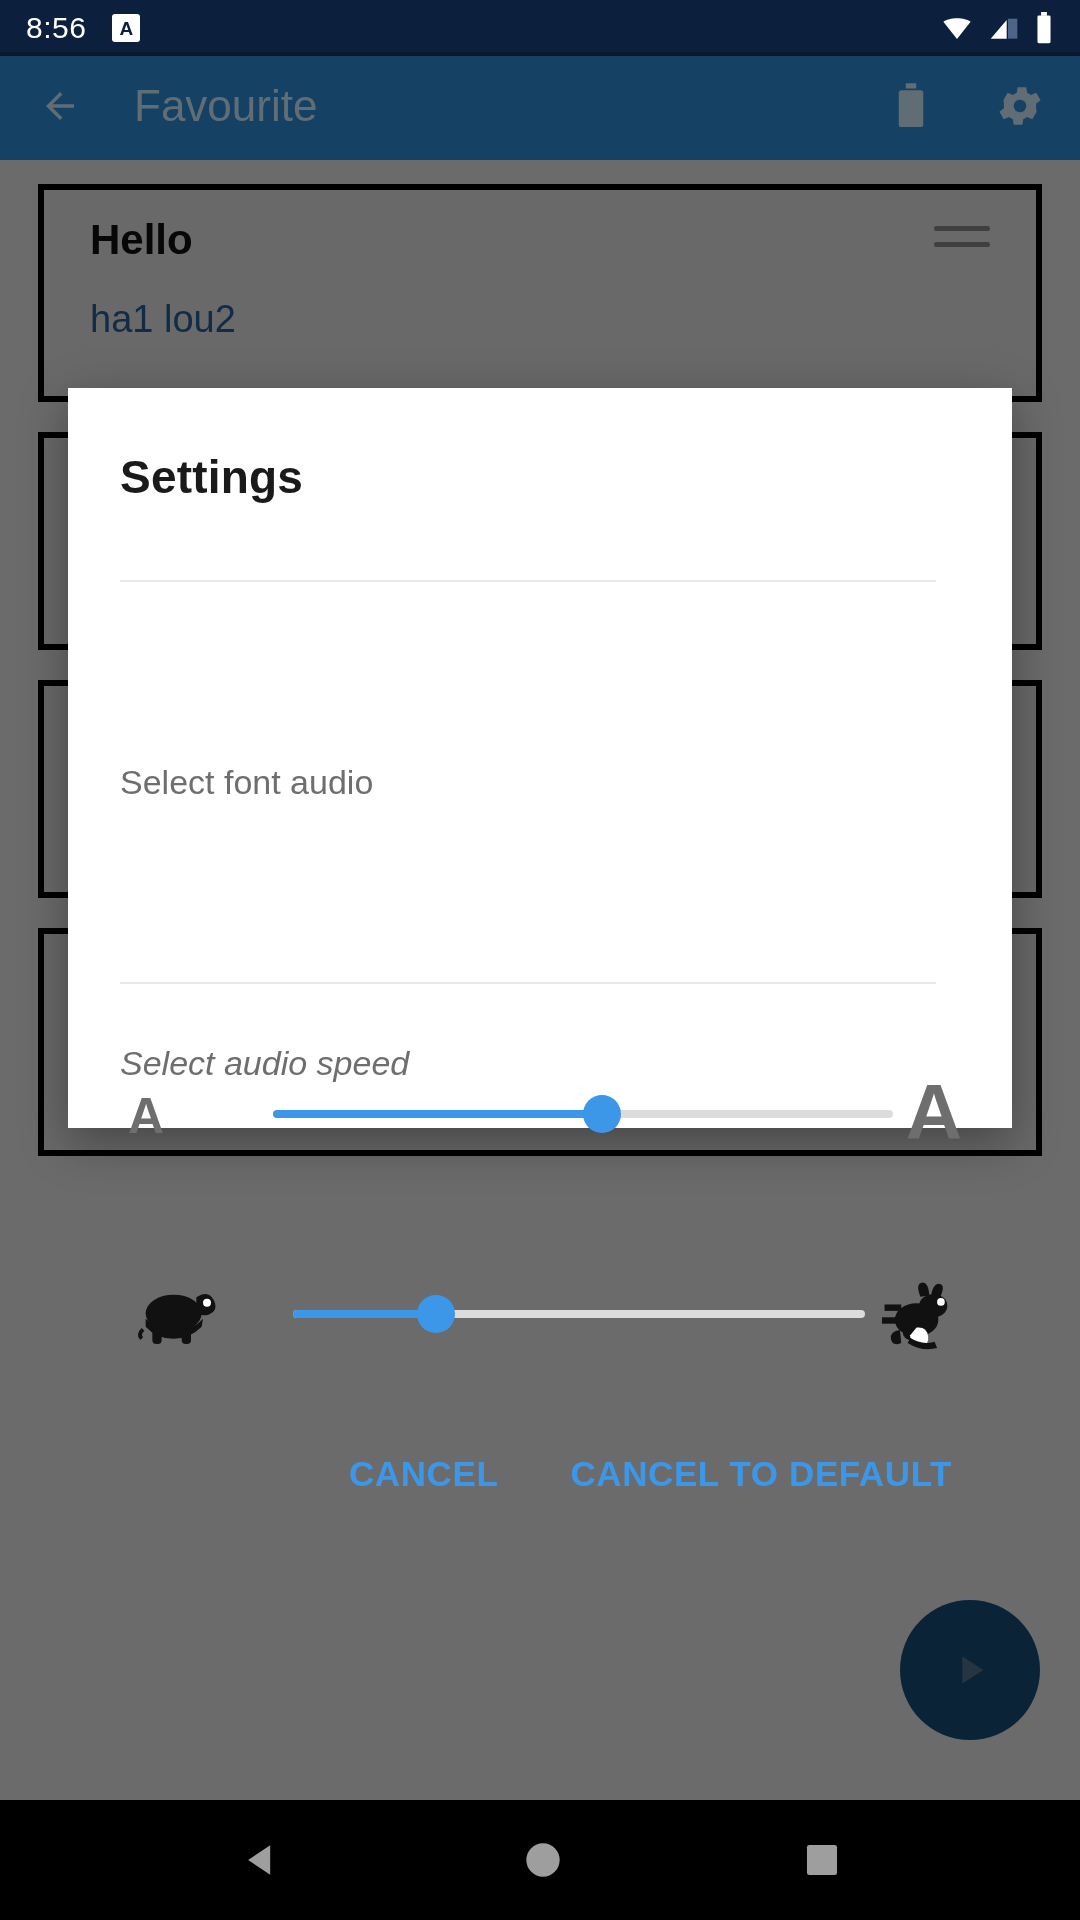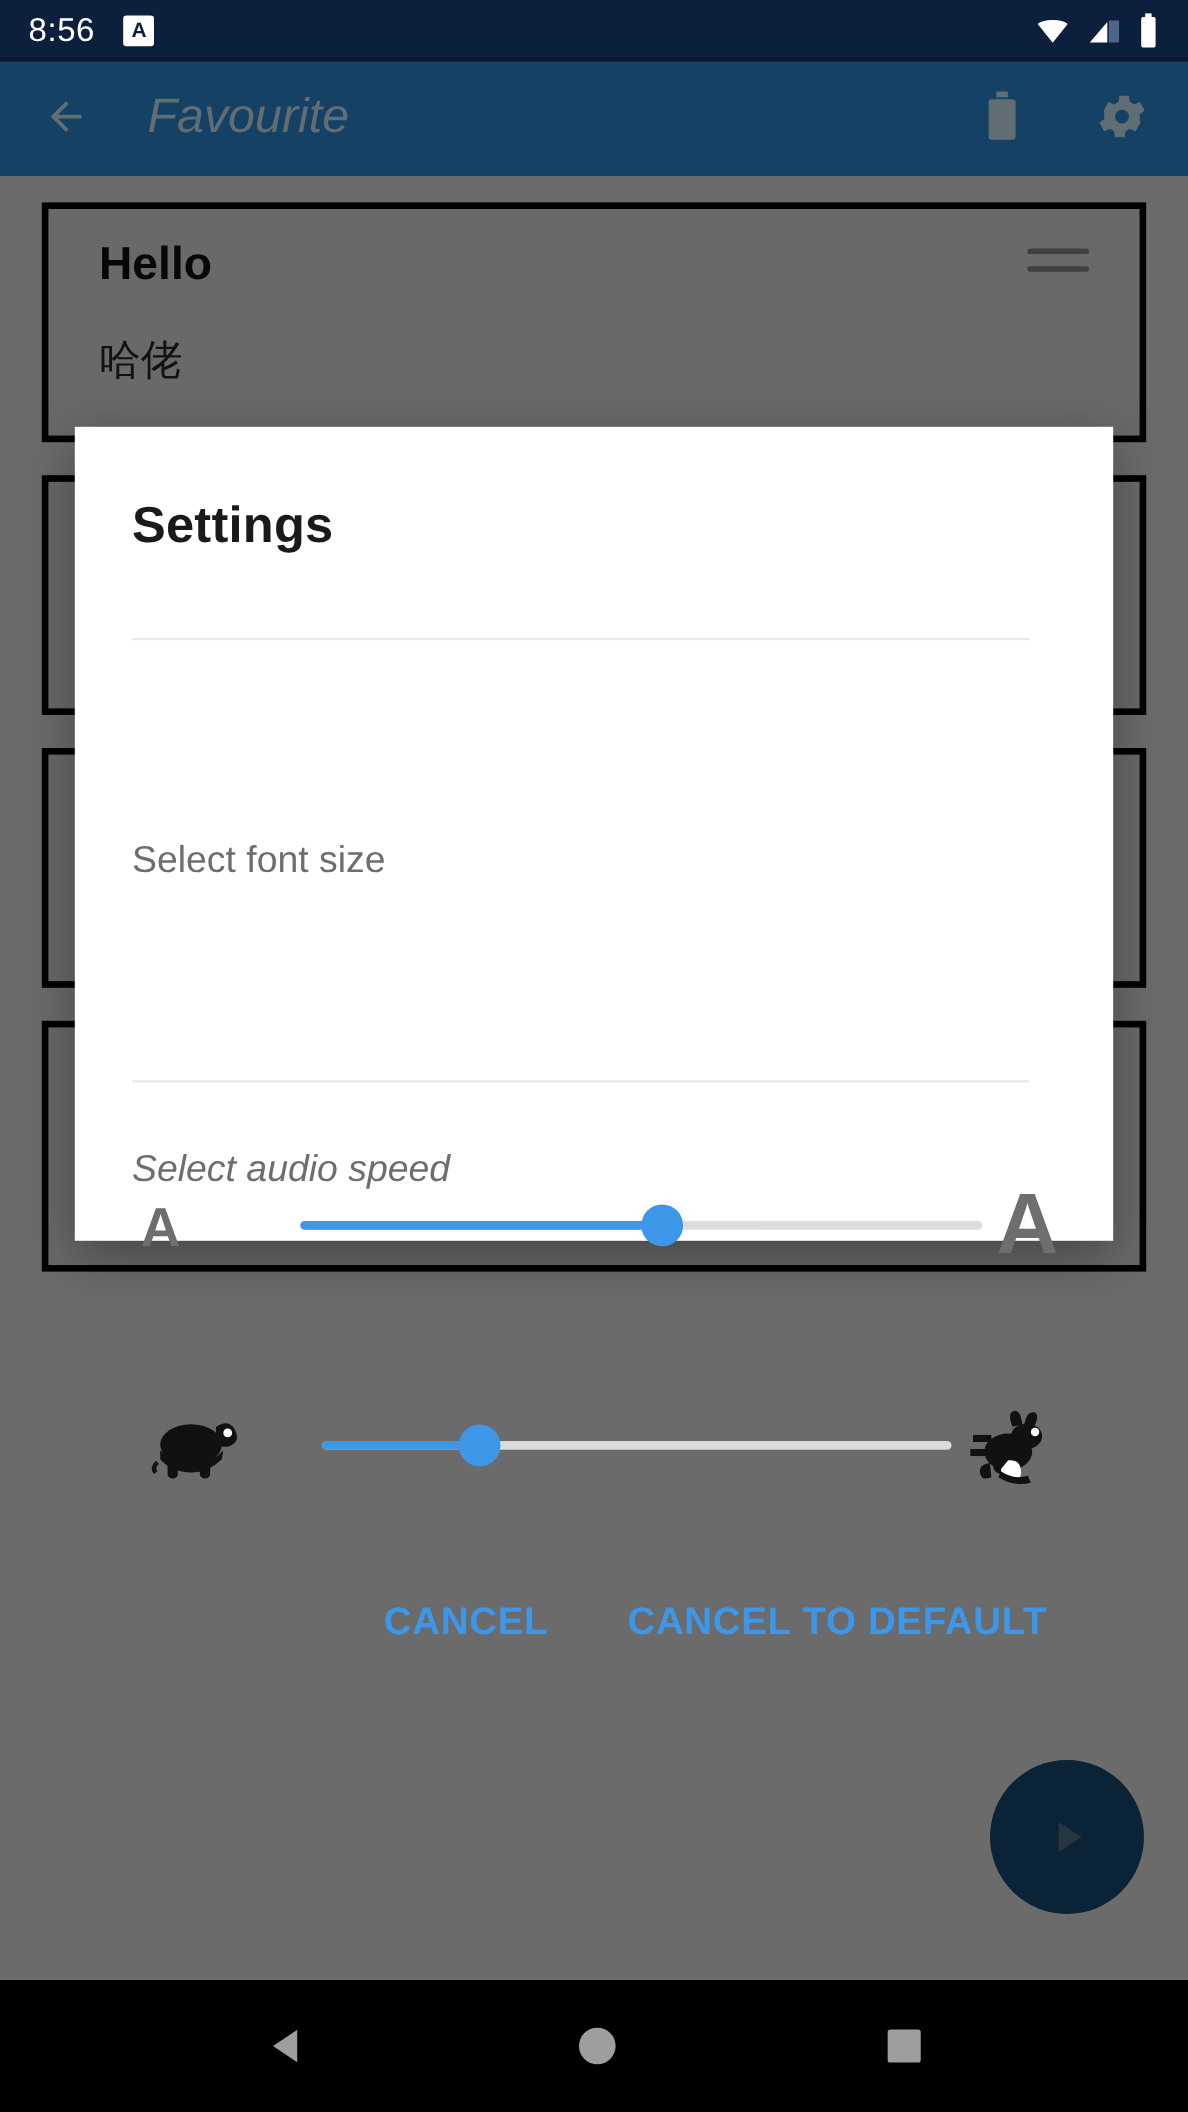--- a/index.html
+++ b/index.html
@@ -30,21 +30,20 @@
     line-height:1;
   }
   #status-right { margin-left:auto; display:flex; align-items:center; gap:14px; }
 
   
   #app-bar {
     position:absolute; top:52px; left:0; width:1080px; height:108px;
     background:#1b5480;
     display:flex; align-items:center; padding:0 34px;
     z-index:4;
-    font-style:italic;
   }
   #app-bar-title {
     color:#7c8c96; font-size:44px; font-weight:400;
     margin-left:48px;
   }
   #app-bar-actions { margin-left:auto; display:flex; align-items:center; gap:62px; }
 
   
   #bg-content {
     position:absolute; top:160px; left:0; width:1080px; height:1640px;
@@ -155,21 +154,20 @@
     z-index:7;
   }
 </style>
 </head>
 <body>
 
 <div id="bg-content">
 
   <div class="card" style="top:24px; height:218px;">
     <div class="card-title">Hello</div>
-    <div class="card-han">哈佬</div>
     <div class="card-roman">ha1 lou2</div>
     <div class="card-menu-icon">
       <span></span>
         <span></span>
     </div>
   </div>
 
   <div class="card" style="top:272px; height:218px;"></div>
   <div class="card" style="top:520px; height:218px;"></div>
 
@@ -223,21 +221,21 @@
   </div>
 </div>
 <div id="scrim-top"></div>
 
 <div id="dialog">
 
   <div id="dialog-title">Settings</div>
 
   <div id="divider-top" class="divider"></div>
 
-  <div id="label-font-size" class="section-label">Select font size</div>
+  <div id="label-font-size" class="section-label">Select font audio</div>
 
   <div id="row-font-size" class="slider-row">
     <div id="font-small-a" class="endcap">A</div>
     <div class="slider-track-wrap" style="left:205px; width:620px;">
       <div class="slider-track-bg"></div>
       <div id="font-fill" class="slider-track-fill" style="width: 53%;"></div>
       <div id="font-thumb" class="slider-thumb" style="left: 53%;"></div>
     </div>
     <div id="font-large-a" class="endcap">A</div>
   </div>

